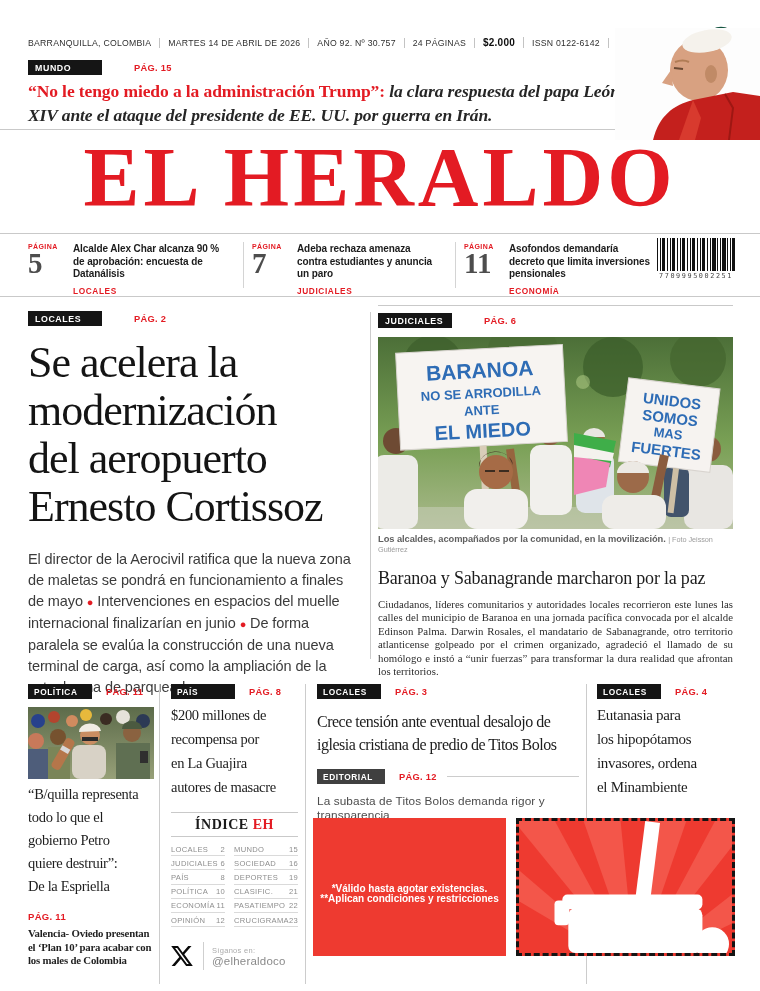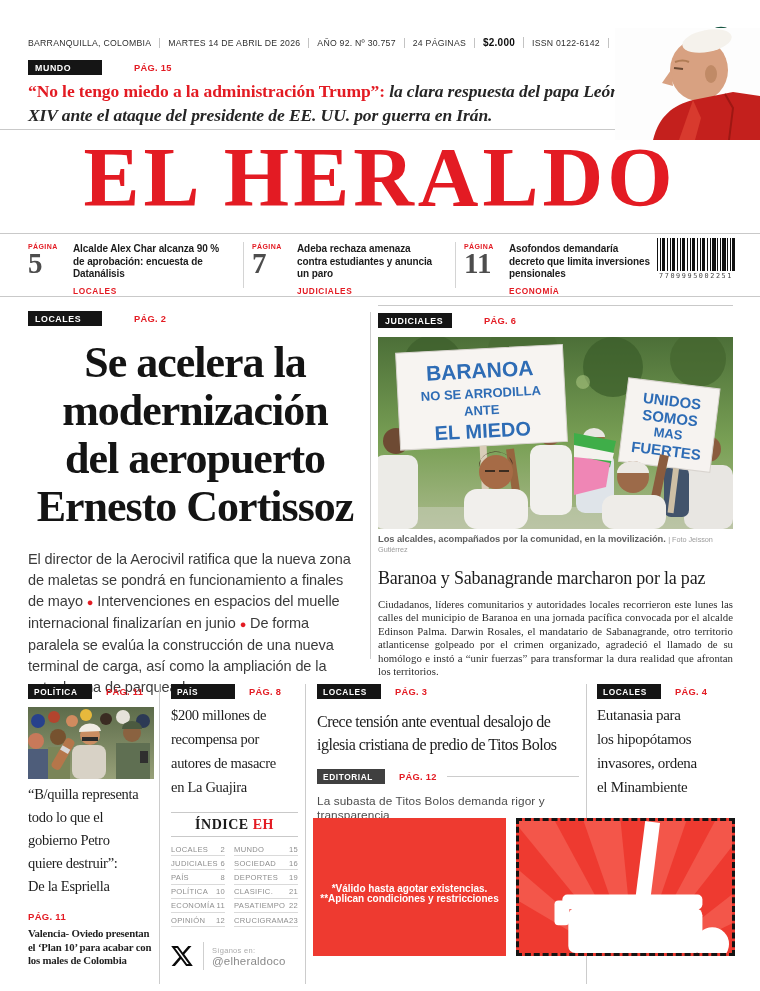--- a/index.html
+++ b/index.html
@@ -48,22 +48,22 @@
   .t-pagword{color:#e31b23;font-size:7px;font-weight:bold;letter-spacing:.4px;}
   .t-num{font-family:"Liberation Serif",serif;font-weight:bold;font-size:29px;line-height:27px;color:#4d4d4d;}
   .t-text{font-size:10px;font-weight:bold;color:#1c1c1c;line-height:12.5px;letter-spacing:-.1px;}
   .t-section{color:#e31b23;font-size:8.3px;font-weight:bold;letter-spacing:.6px;margin-top:5px;}
   .barcode{position:absolute;right:25px;top:4px;width:78px;}
   .bc-bars{height:33px;background:repeating-linear-gradient(90deg,#111 0 1.5px,#fff 1.5px 3px,#111 3px 4px,#fff 4px 5.5px,#111 5.5px 8.5px,#fff 8.5px 10px);}
   .bc-digits{font-family:"DejaVu Sans Mono",monospace;font-size:6.8px;letter-spacing:1.6px;color:#444;text-align:center;margin-top:1px;}
 
   
   .main-left{position:absolute;top:311px;left:28px;width:334px;}
-  .main-hl{margin-top:13px;font-family:"Liberation Serif",serif;font-weight:bold;
-           font-size:44px;line-height:48px;letter-spacing:-1px;color:#141414;text-align:center;}
+  .main-hl{margin-top:13px;font-family:"Liberation Serif",serif;font-weight:normal;
+           font-size:44px;line-height:48px;letter-spacing:-1px;color:#141414;}
   .main-summary{margin-top:18px;font-size:14.5px;line-height:21px;color:#3b3b3b;letter-spacing:-.1px;}
   .bullet{color:#e31b23;font-size:11px;}
 
   .main-divider{position:absolute;left:370px;top:312px;height:347px;border-left:1px solid #cccccc;}
 
   
   .main-right{position:absolute;top:305px;left:378px;width:355px;}
   .rule{border-top:1px solid #c9c9c9;}
   .mr-tagrow{margin-top:7px;}
   .march-photo{margin-top:9px;width:355px;height:192px;display:block;}
@@ -336,22 +336,22 @@
   </div>
 
   <div class="col col-pais">
     <div class="tagrow">
       <span class="tag tag-sm">PAÍS</span>
       <span class="pag pag-close">PÁG. 8</span>
     </div>
     <div class="b-hl hl-small" style="line-height:24px;">
       <div>$200 millones de</div>
       <div>recompensa por</div>
+      <div>en La Guajira</div>
       <div>autores de masacre</div>
-      <div>en La Guajira</div>
     </div>
     <div class="idx-rule"></div>
     <div class="idx-title"><span>ÍNDICE</span> <span class="idx-red">EH</span></div>
     <div class="rule"></div>
     <div class="idx-table">
       <div class="idx-col">
         <div class="idx-row">
             <span>LOCALES</span>
             <span>2</span>
           </div>

